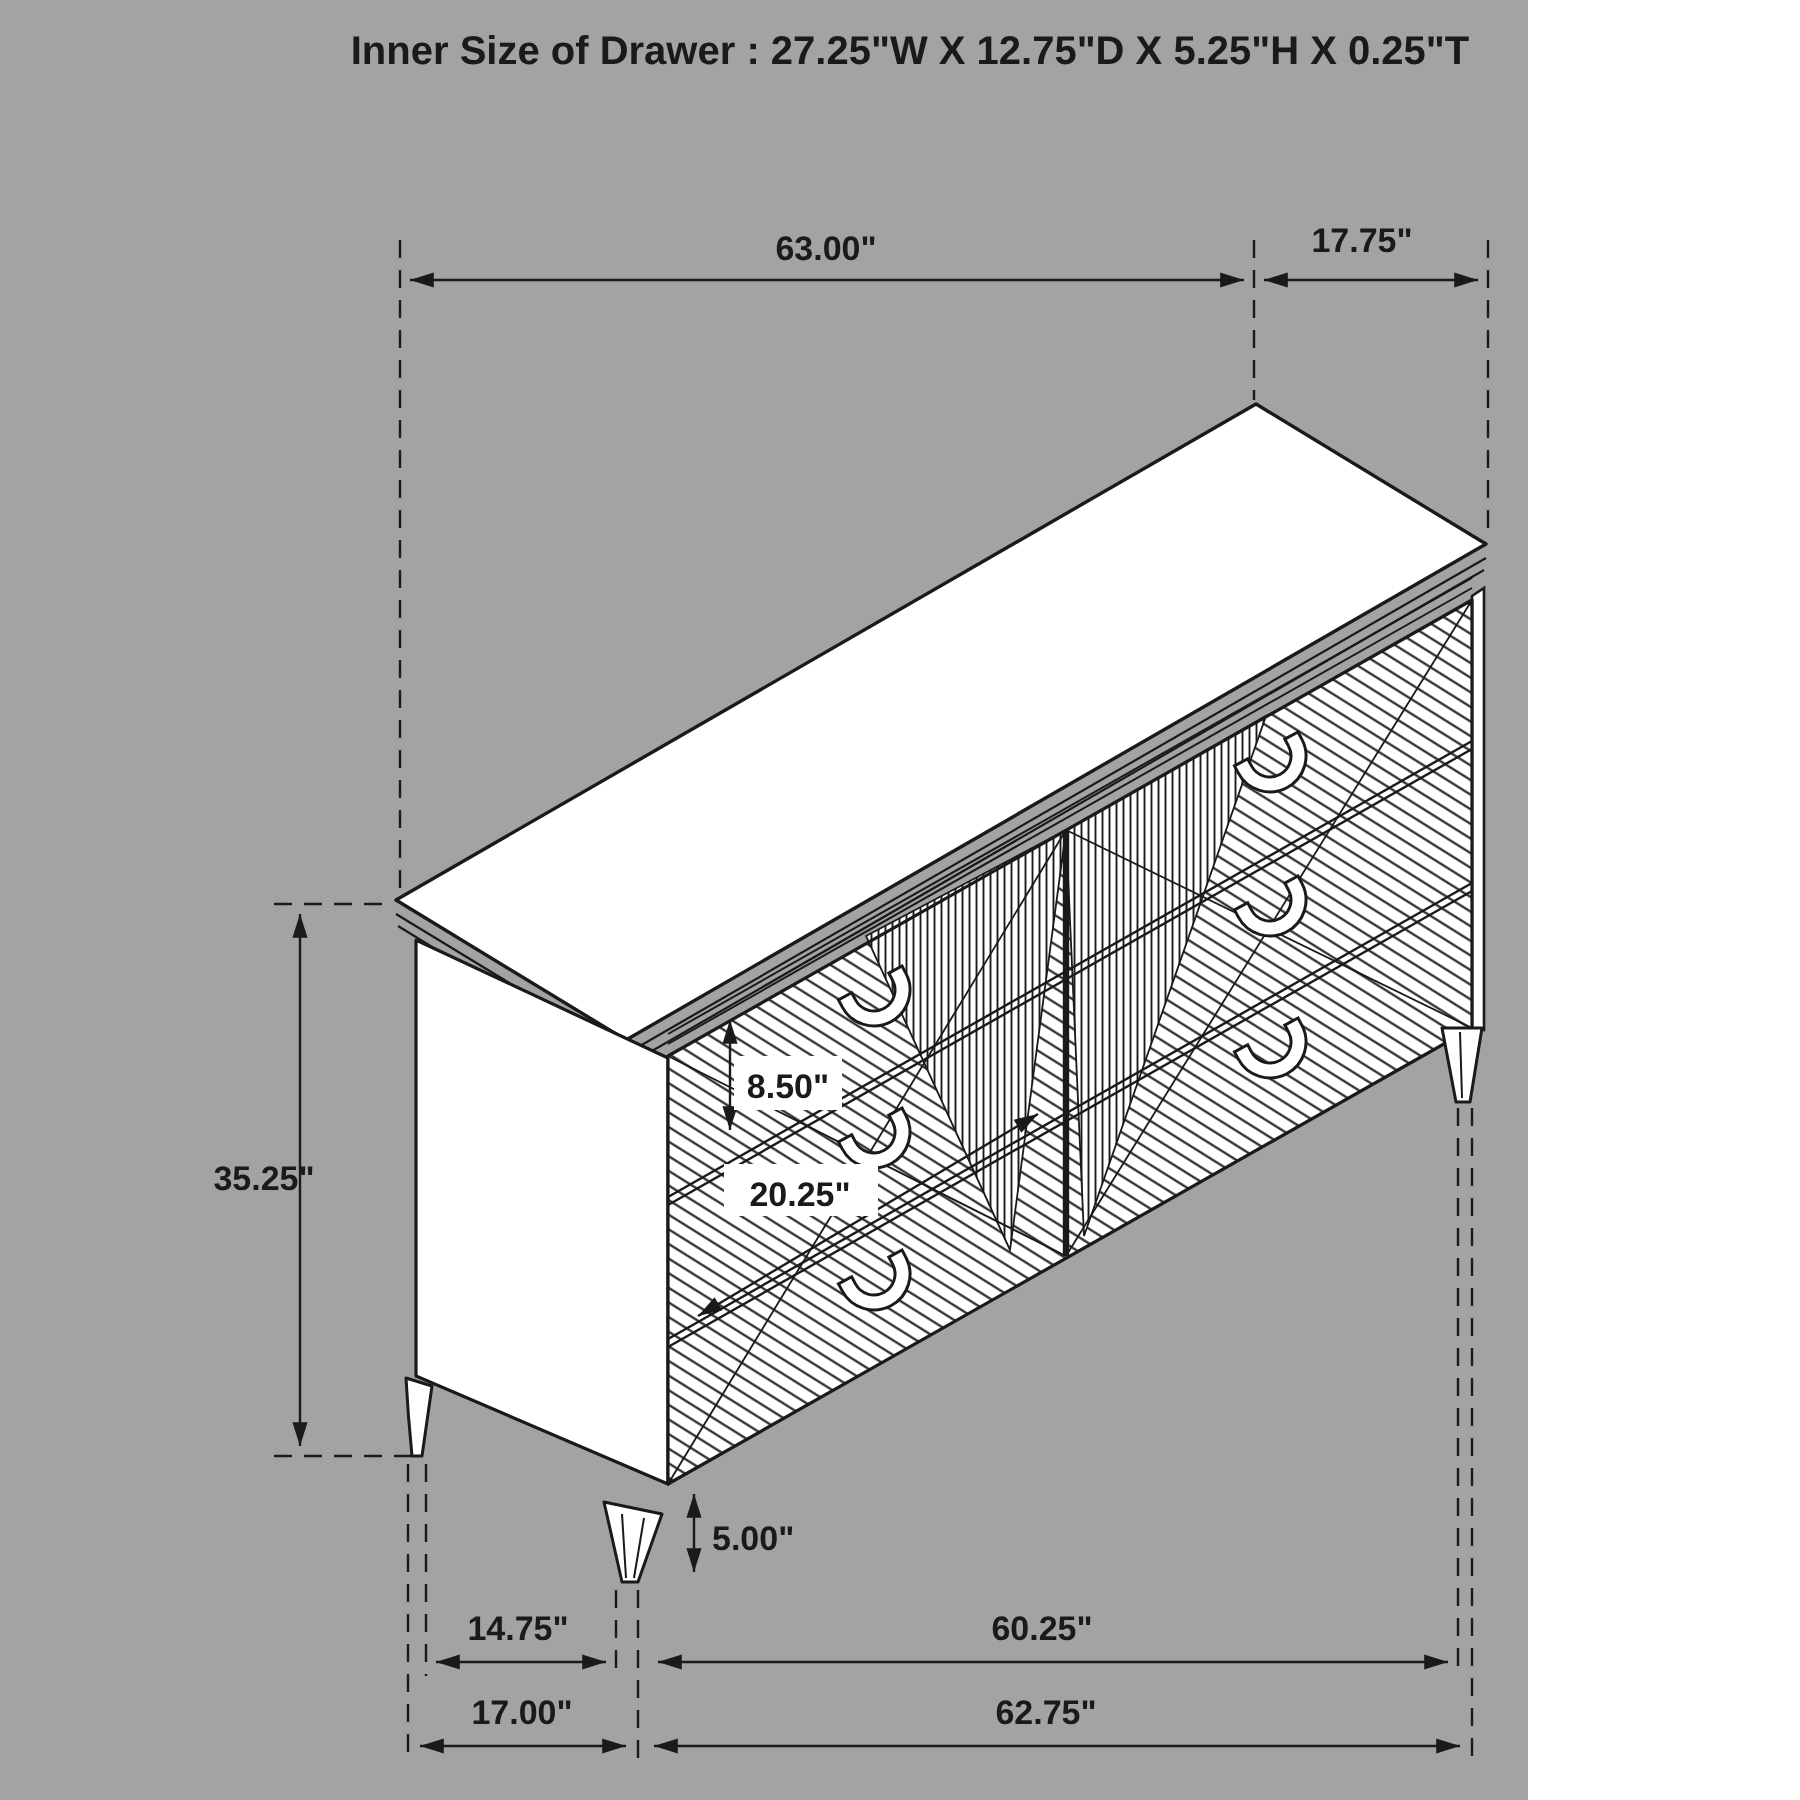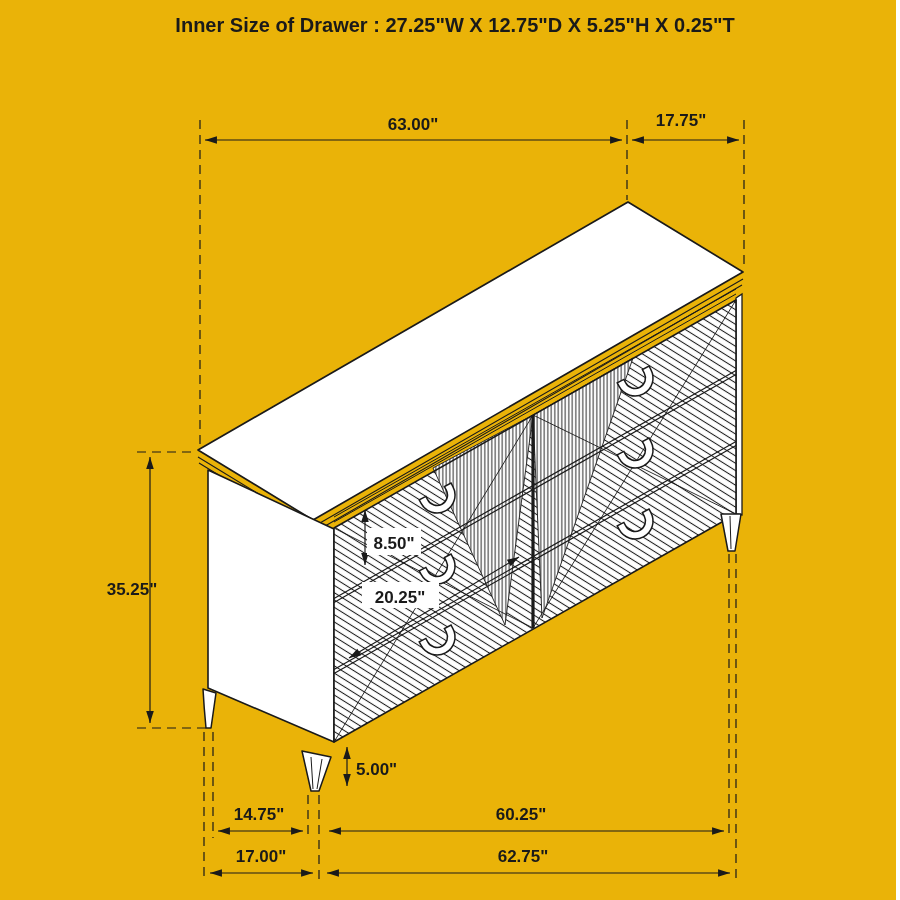--- a/index.html
+++ b/index.html
@@ -1,19 +1,19 @@
 <!DOCTYPE html>
 <html><head>
 <meta charset="utf-8">
 <style>
   html,body{margin:0;padding:0;background:#ffffff;}
   .stage{
     position:relative;
-    width:896px;height:900px;
-    background:#eab308;
+    width:764px;height:900px;
+    background:#a3a3a3;
     font-family:"Liberation Sans", sans-serif;
     overflow:hidden;
   }
   svg text{
     font-family:"Liberation Sans", sans-serif;
     font-weight:bold;
     fill:#1a1a1a;
   }
   .dim-label{font-size:17px;}
   .title-label{font-size:20px;}

